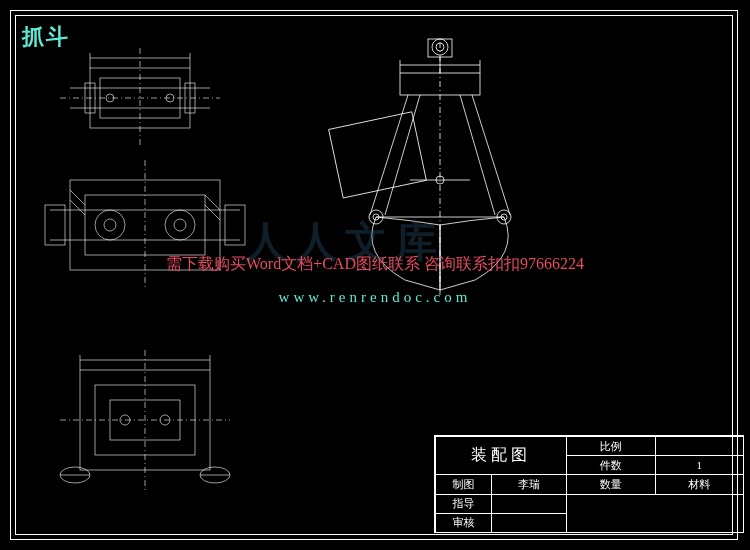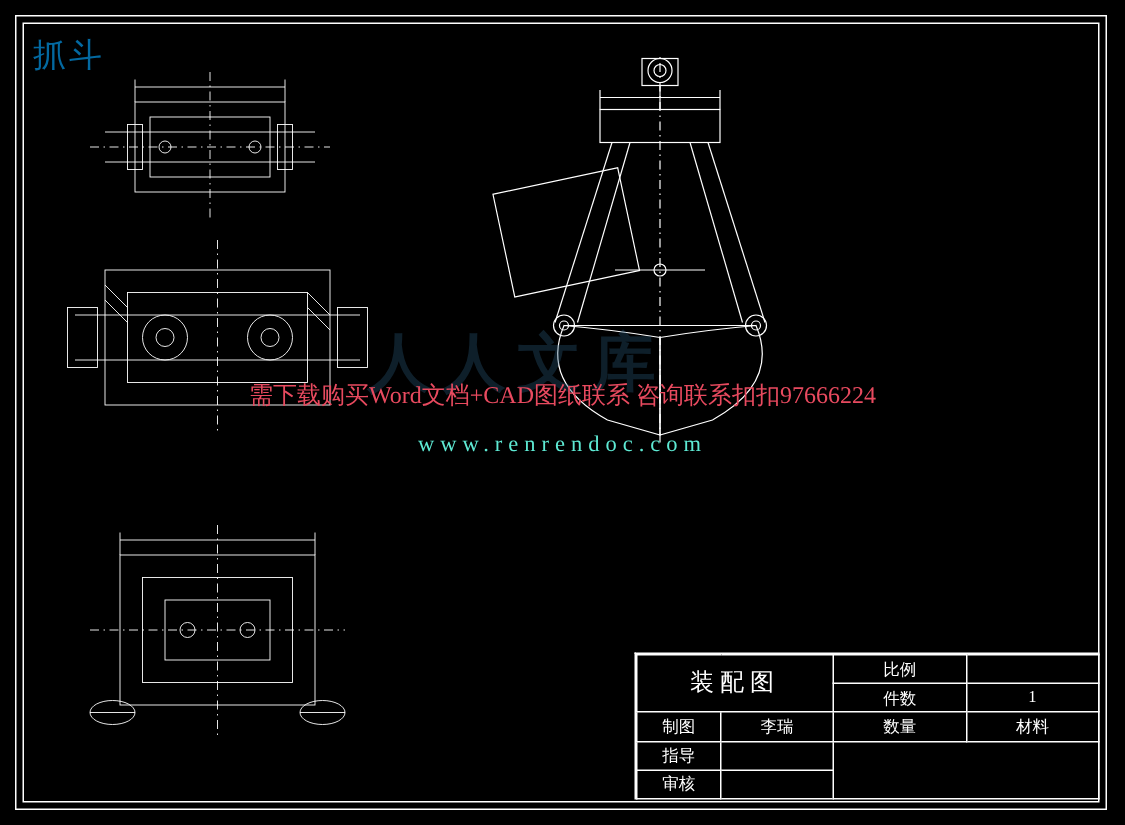--- a/index.html
+++ b/index.html
@@ -1,25 +1,25 @@
 <!DOCTYPE html>
 <html><head>
 <meta charset="utf-8">
 <style>
 *{margin:0;padding:0;box-sizing:border-box}
 body{background:#000;width:750px;height:550px;position:relative;overflow:hidden;font-family:SimSun,serif}
 .frame{position:absolute;border:1px solid #fff}
 .outer{left:10px;top:10px;width:728px;height:530px}
 .inner{left:15px;top:15px;width:718px;height:520px}
-.title-badge{position:absolute;left:22px;top:22px;color:#0369a1;font-size:22px;font-weight:normal;letter-spacing:2px}
+.title-badge{position:absolute;left:22px;top:22px;color:#5eead4;font-size:22px;font-weight:bold;letter-spacing:2px}
 .watermark-overlay{position:absolute;left:50%;top:48%;transform:translate(-50%,-50%);color:#e84a5f;font-size:16px;white-space:nowrap;z-index:5}
 .watermark-url{position:absolute;left:50%;top:54%;transform:translate(-50%,-50%);color:#5eead4;font-size:15px;letter-spacing:4px;z-index:4}
 .watermark-logo{position:absolute;left:46%;top:44%;transform:translate(-50%,-50%);color:#2a5a7a;font-size:42px;opacity:0.35;font-weight:bold;letter-spacing:8px;z-index:3}
 svg{position:absolute}
-.title-block{position:absolute;right:17px;bottom:17px;width:310px;height:98px;border:1px solid #fff;border-right:none;border-bottom:none}
+.title-block{position:absolute;right:6px;bottom:17px;width:310px;height:98px;border:1px solid #fff;border-right:none;border-bottom:none}
 .title-block table{width:100%;height:100%;border-collapse:collapse;color:#fff;font-size:11px}
 .title-block td{border:1px solid #fff;text-align:center;padding:1px 3px;vertical-align:middle}
 .big-title{font-size:16px;letter-spacing:4px}
 </style>
 </head>
 <body>
 
 <div class="frame outer"></div>
 <div class="frame inner"></div>
 

